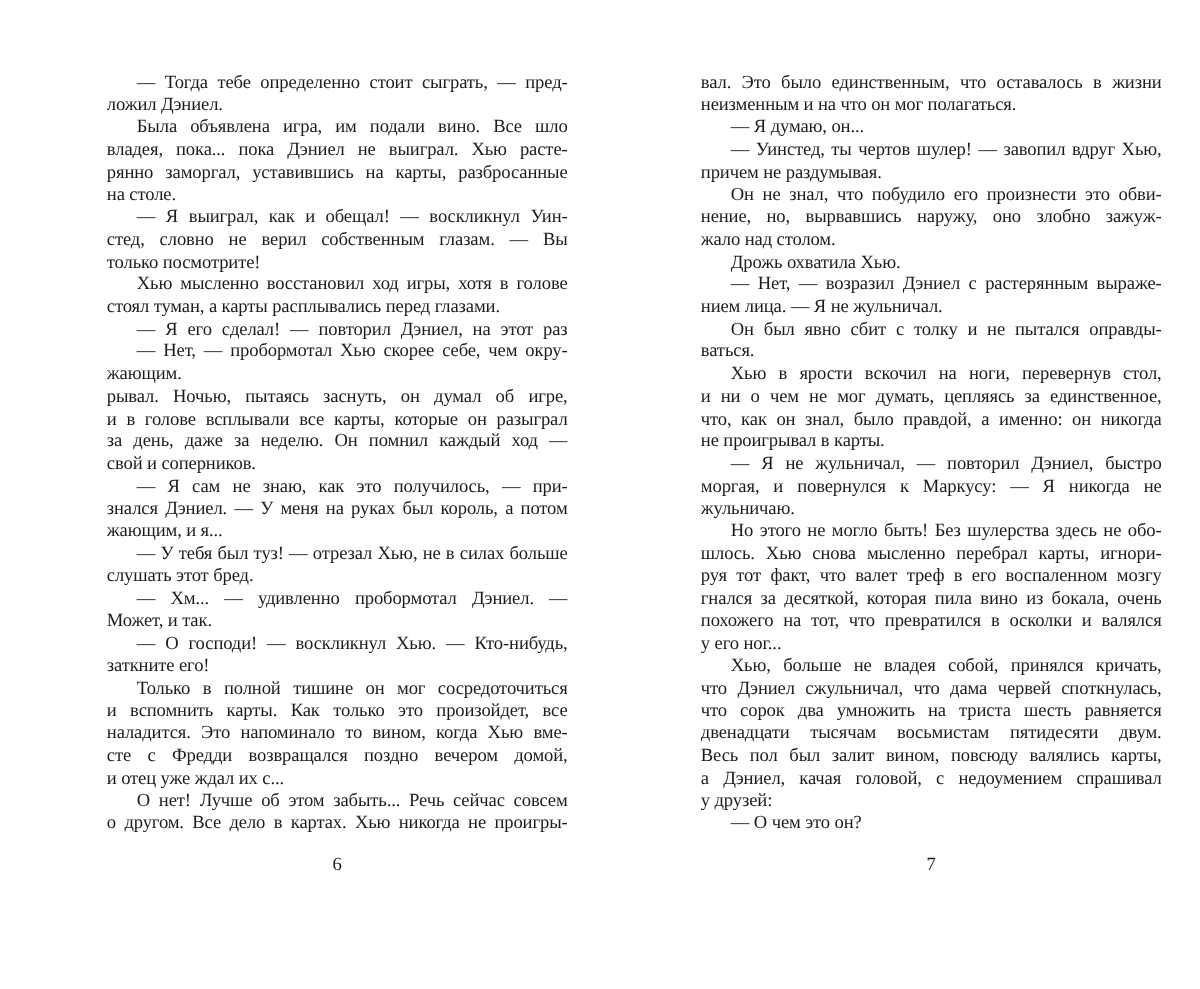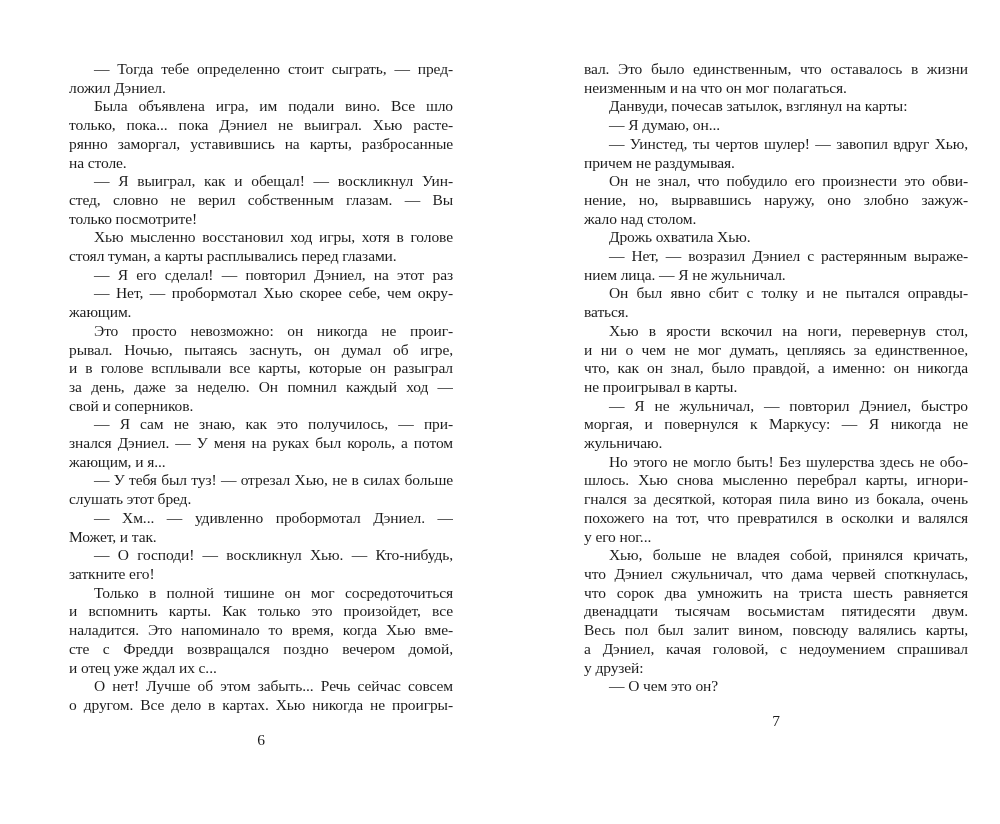--- a/index.html
+++ b/index.html
@@ -14,21 +14,21 @@
     background: #ffffff;
     overflow: hidden;
     font-family: "Liberation Serif", "DejaVu Serif", serif;
     color: #1c1c1c;
   }
   .page {
     position: absolute;
     top: 60px;
     width: 384px;
   }
-  #page-left  { left: 69px;  }
+  #page-left  { left: 89px;  }
   #page-right { left: 584px; }
   .text-block {
     font-size: 15.5px;
     line-height: 18.7px;
     letter-spacing: -0.1px;
   }
   .line {
     text-align: justify;
     white-space: normal;
     overflow: hidden;
@@ -49,81 +49,80 @@
 </head>
 <body>
 
 <div id="spread">
 
   <div class="page" id="page-left">
     <div class="text-block">
         <div class="line jfull ind">— Тогда тебе определенно стоит сыграть, — пред-</div>
         <div class="line">ложил Дэниел.</div>
         <div class="line jfull ind">Была объявлена игра, им подали вино. Все шло</div>
-        <div class="line jfull">только, пока... пока Дэниел не выиграл. Хью расте-</div>
+        <div class="line jfull">владея, пока... пока Дэниел не выиграл. Хью расте-</div>
         <div class="line jfull">рянно заморгал, уставившись на карты, разбросанные</div>
         <div class="line">на столе.</div>
         <div class="line jfull ind">— Я выиграл, как и обещал! — воскликнул Уин-</div>
         <div class="line jfull">стед, словно не верил собственным глазам. — Вы</div>
         <div class="line">только посмотрите!</div>
         <div class="line jfull ind">Хью мысленно восстановил ход игры, хотя в голове</div>
         <div class="line">стоял туман, а карты расплывались перед глазами.</div>
         <div class="line jfull ind">— Я его сделал! — повторил Дэниел, на этот раз</div>
         <div class="line jfull ind">— Нет, — пробормотал Хью скорее себе, чем окру-</div>
         <div class="line">жающим.</div>
-        <div class="line jfull ind">Это просто невозможно: он никогда не проиг-</div>
         <div class="line jfull">рывал. Ночью, пытаясь заснуть, он думал об игре,</div>
         <div class="line jfull">и в голове всплывали все карты, которые он разыграл</div>
         <div class="line jfull">за день, даже за неделю. Он помнил каждый ход —</div>
         <div class="line">свой и соперников.</div>
         <div class="line jfull ind">— Я сам не знаю, как это получилось, — при-</div>
         <div class="line jfull">знался Дэниел. — У меня на руках был король, а потом</div>
         <div class="line">жающим, и я...</div>
         <div class="line jfull ind">— У тебя был туз! — отрезал Хью, не в силах больше</div>
         <div class="line">слушать этот бред.</div>
         <div class="line jfull ind">— Хм... — удивленно пробормотал Дэниел. —</div>
         <div class="line">Может, и так.</div>
         <div class="line jfull ind">— О господи! — воскликнул Хью. — Кто-нибудь,</div>
         <div class="line">заткните его!</div>
         <div class="line jfull ind">Только в полной тишине он мог сосредоточиться</div>
         <div class="line jfull">и вспомнить карты. Как только это произойдет, все</div>
-        <div class="line jfull">наладится. Это напоминало то время, когда Хью вме-</div>
+        <div class="line jfull">наладится. Это напоминало то вином, когда Хью вме-</div>
         <div class="line jfull">сте с Фредди возвращался поздно вечером домой,</div>
         <div class="line">и отец уже ждал их с...</div>
         <div class="line jfull ind">О нет! Лучше об этом забыть... Речь сейчас совсем</div>
         <div class="line jfull">о другом. Все дело в картах. Хью никогда не проигры-</div>
       </div>
     <div class="page-number">6</div>
   </div>
 
   <div class="page" id="page-right">
     <div class="text-block">
         <div class="line jfull">вал. Это было единственным, что оставалось в жизни</div>
         <div class="line">неизменным и на что он мог полагаться.</div>
-        <div class="line ind">Данвуди, почесав затылок, взглянул на карты:</div>
         <div class="line ind">— Я думаю, он...</div>
         <div class="line jfull ind">— Уинстед, ты чертов шулер! — завопил вдруг Хью,</div>
         <div class="line">причем не раздумывая.</div>
         <div class="line jfull ind">Он не знал, что побудило его произнести это обви-</div>
         <div class="line jfull">нение, но, вырвавшись наружу, оно злобно зажуж-</div>
         <div class="line">жало над столом.</div>
         <div class="line ind">Дрожь охватила Хью.</div>
         <div class="line jfull ind">— Нет, — возразил Дэниел с растерянным выраже-</div>
         <div class="line">нием лица. — Я не жульничал.</div>
         <div class="line jfull ind">Он был явно сбит с толку и не пытался оправды-</div>
         <div class="line">ваться.</div>
         <div class="line jfull ind">Хью в ярости вскочил на ноги, перевернув стол,</div>
         <div class="line jfull">и ни о чем не мог думать, цепляясь за единственное,</div>
         <div class="line jfull">что, как он знал, было правдой, а именно: он никогда</div>
         <div class="line">не проигрывал в карты.</div>
         <div class="line jfull ind">— Я не жульничал, — повторил Дэниел, быстро</div>
         <div class="line jfull">моргая, и повернулся к Маркусу: — Я никогда не</div>
         <div class="line">жульничаю.</div>
         <div class="line jfull ind">Но этого не могло быть! Без шулерства здесь не обо-</div>
         <div class="line jfull">шлось. Хью снова мысленно перебрал карты, игнори-</div>
+        <div class="line jfull">руя тот факт, что валет треф в его воспаленном мозгу</div>
         <div class="line jfull">гнался за десяткой, которая пила вино из бокала, очень</div>
         <div class="line jfull">похожего на тот, что превратился в осколки и валялся</div>
         <div class="line">у его ног...</div>
         <div class="line jfull ind">Хью, больше не владея собой, принялся кричать,</div>
         <div class="line jfull">что Дэниел сжульничал, что дама червей споткнулась,</div>
         <div class="line jfull">что сорок два умножить на триста шесть равняется</div>
         <div class="line jfull">двенадцати тысячам восьмистам пятидесяти двум.</div>
         <div class="line jfull">Весь пол был залит вином, повсюду валялись карты,</div>
         <div class="line jfull">а Дэниел, качая головой, с недоумением спрашивал</div>
         <div class="line">у друзей:</div>

